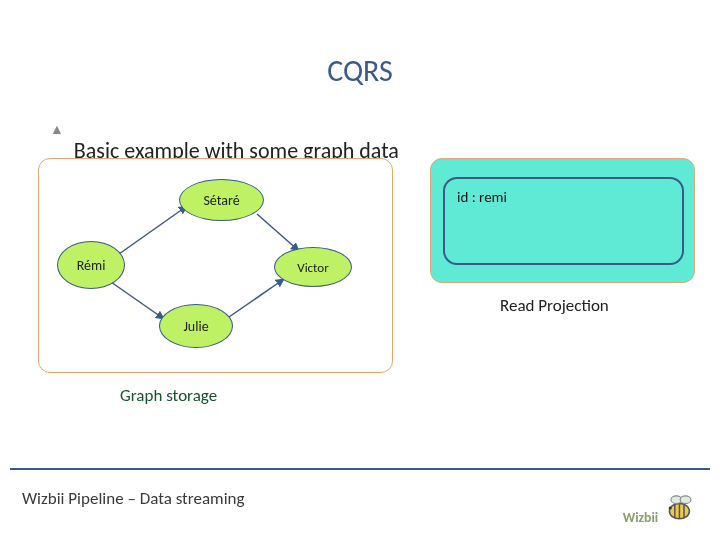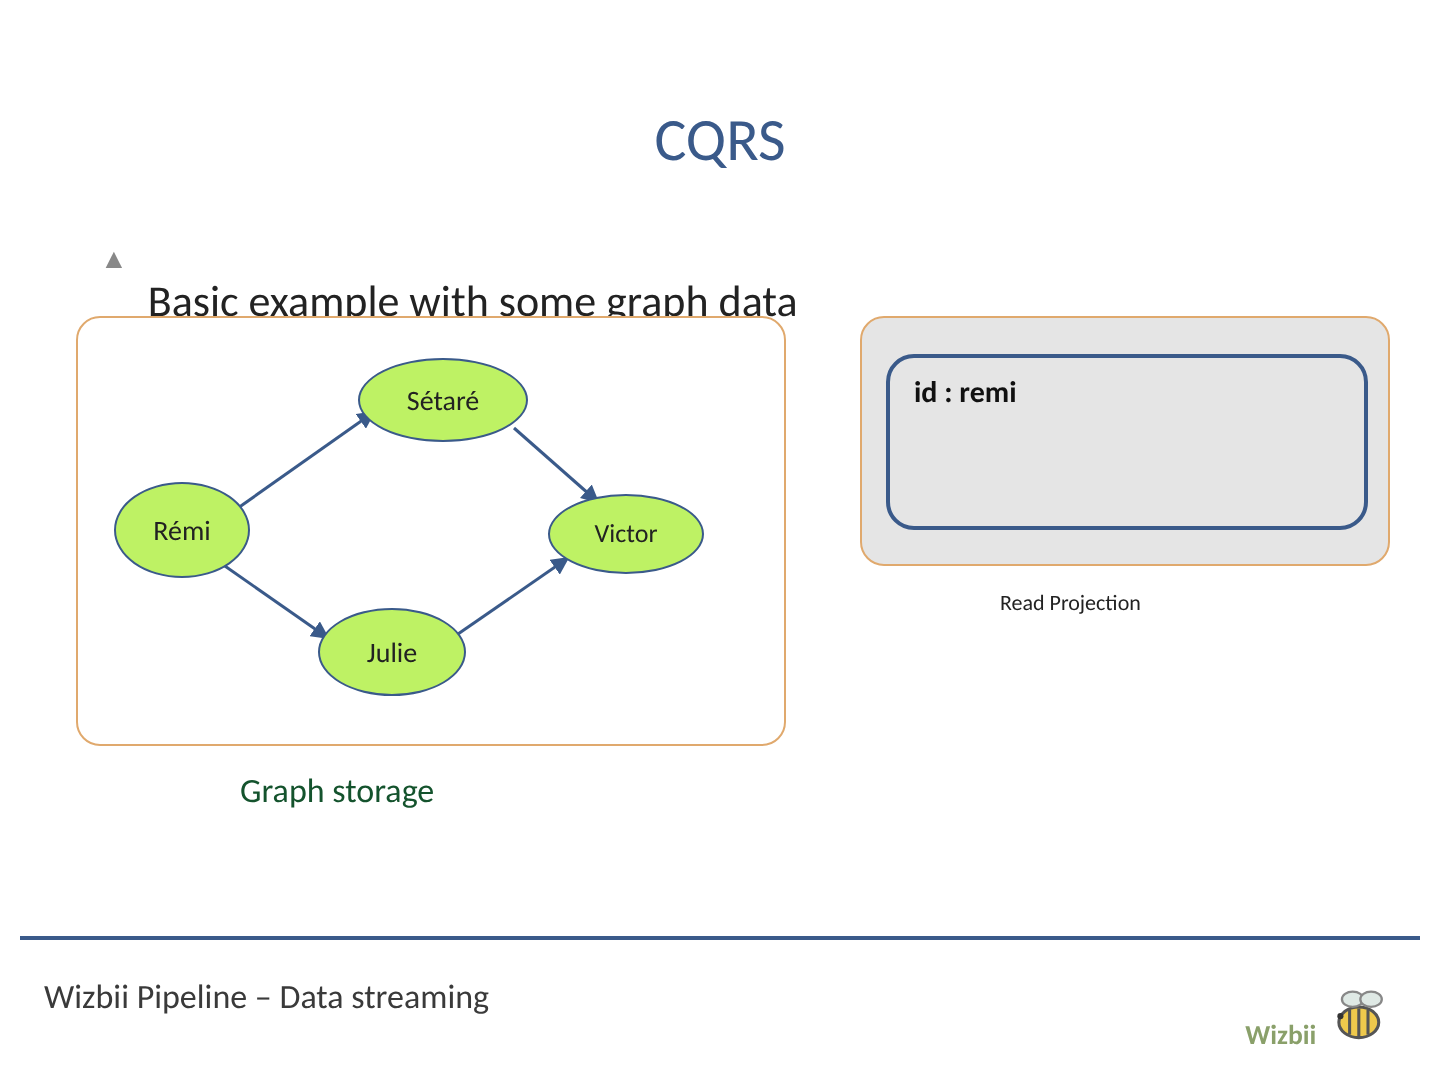--- a/index.html
+++ b/index.html
@@ -19,28 +19,28 @@
     font-size: 14px; color: #222; background: #bef264;
   }
   .e-remi   { left: 18px;  top: 82px;  width: 68px;  height: 48px; }
   .e-setare { left: 140px; top: 20px;  width: 85px;  height: 42px; }
   .e-julie  { left: 120px; top: 145px; width: 74px;  height: 44px; }
   .e-victor { left: 235px; top: 88px;  width: 78px;  height: 40px; font-size: 13px; }
   svg.edges { position: absolute; left: 0; top: 0; width: 355px; height: 215px; pointer-events: none; }
   .graph-caption { position: absolute; left: 120px; top: 385px; font-size: 17px; color: #14532d; }
   .proj-box {
     position: absolute; left: 430px; top: 158px; width: 265px; height: 125px;
-    border: 1px solid #e0a96d; border-radius: 12px; background: #e5e5e5; font-weight: bold;
+    border: 1px solid #e0a96d; border-radius: 12px; background: #5eead4;
   }
   .data-box {
     position: absolute; left: 12px; top: 18px; width: 241px; height: 88px;
     border: 2px solid #3a5a8a; border-radius: 14px;
     padding: 8px 12px; font-size: 15px; line-height: 1.4; color: #111;
   }
-  .proj-caption { position: absolute; left: 500px; top: 295px; font-size: 11px; color: #222; }
+  .proj-caption { position: absolute; left: 500px; top: 295px; font-size: 17px; color: #222; }
   .footer-line { position: absolute; left: 10px; right: 10px; top: 468px; border-top: 2px solid #3a5a8a; }
   .footer-text { position: absolute; left: 22px; top: 488px; font-size: 17px; color: #3a3a3a; }
   .logo { position: absolute; right: 20px; bottom: 12px; width: 78px; height: 46px; }
   .logo svg { width: 100%; height: 100%; }
 </style>
 </head>
 <body>
 
 <div class="slide">
 

